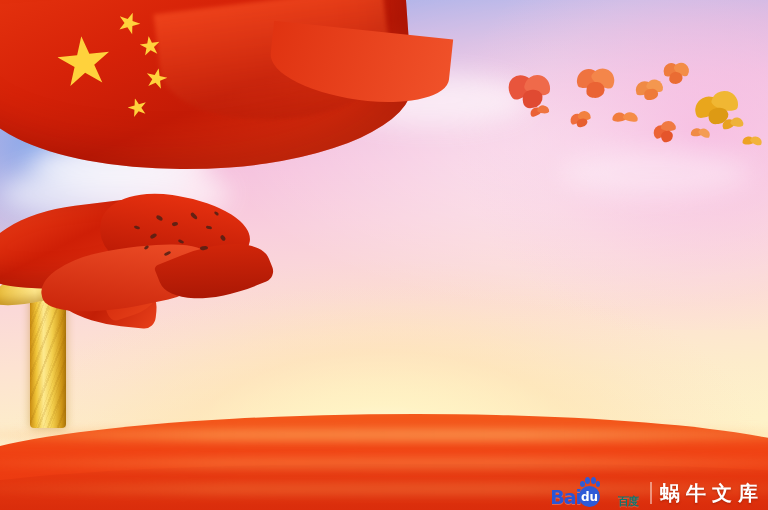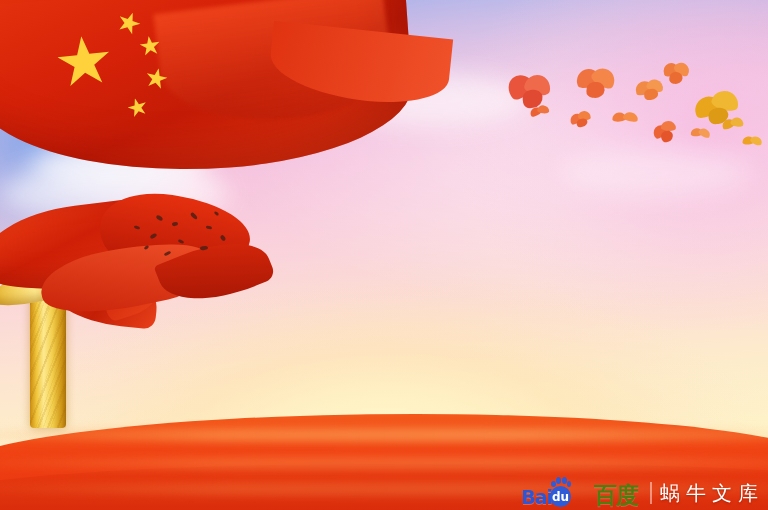--- a/index.html
+++ b/index.html
@@ -141,32 +141,32 @@
     text-shadow:0 1px 2px rgba(0,0,0,.18);
     white-space:nowrap;
     font-family:"DejaVu Sans","Liberation Sans",sans-serif;
   }
 
   
   .wm{position:absolute;right:2px;bottom:2px;height:30px;display:flex;align-items:center;gap:0px;}
   .wm-baidu{position:relative;display:flex;align-items:flex-end;height:28px;padding:0 4px 0 2px;}
   .wm-bai{font-size:19px;font-weight:700;color:#2b56d6;letter-spacing:-1px;line-height:1;
           font-family:"DejaVu Sans","Liberation Sans",sans-serif;text-shadow:0 1px 0 rgba(255,255,255,.25);}
-  .wm-duwrap{position:relative;width:22px;height:22px;margin:0 5px 0 -2px;}
+  .wm-duwrap{position:relative;width:22px;height:22px;margin:0 12px 0 -2px;}
   .wm-ducircle{position:absolute;left:0;bottom:0;width:21px;height:21px;border-radius:50%;
     background:#2f5bd7;display:flex;align-items:center;justify-content:center;}
   .wm-du{font-size:12px;font-weight:700;color:#fff;line-height:1;
          font-family:"DejaVu Sans","Liberation Sans",sans-serif;}
   .paw{position:absolute;left:1px;top:-8px;width:20px;height:12px;}
   .paw i{position:absolute;background:#2f5bd7;border-radius:50%;}
-  .wm-cn{font-size:23px;font-weight:700;color:#4d7c0f;line-height:1;margin-left:17px;
+  .wm-cn{font-size:11px;font-weight:700;color:#0f766e;line-height:1;margin-left:5px;
          letter-spacing:-1px;font-family:"DejaVu Sans","Liberation Sans",sans-serif;
          text-shadow:0 1px 0 rgba(255,255,255,.2);}
   .wm-sep{width:2px;height:22px;background:rgba(255,255,255,.45);margin:0 8px;}
-  .wm-site{font-size:20px;color:#ffffff;letter-spacing:6px;line-height:1;font-weight:400;
+  .wm-site{font-size:20px;color:#ffffff;letter-spacing:6px;line-height:1;font-weight:700;
            font-family:"DejaVu Sans","Liberation Sans",sans-serif;
            text-shadow:0 1px 2px rgba(120,20,0,.5);padding-right:2px;}
   .wm-btn{background:#2b45c8;color:#fff;font-size:16px;line-height:1;
           padding:5px 7px 6px;letter-spacing:0px;margin-left:8px;margin-right:4px;
           font-family:"DejaVu Sans","Liberation Sans",sans-serif;
           border:1px solid #1d33a8;}
 </style>
 </head>
 <body>
 

